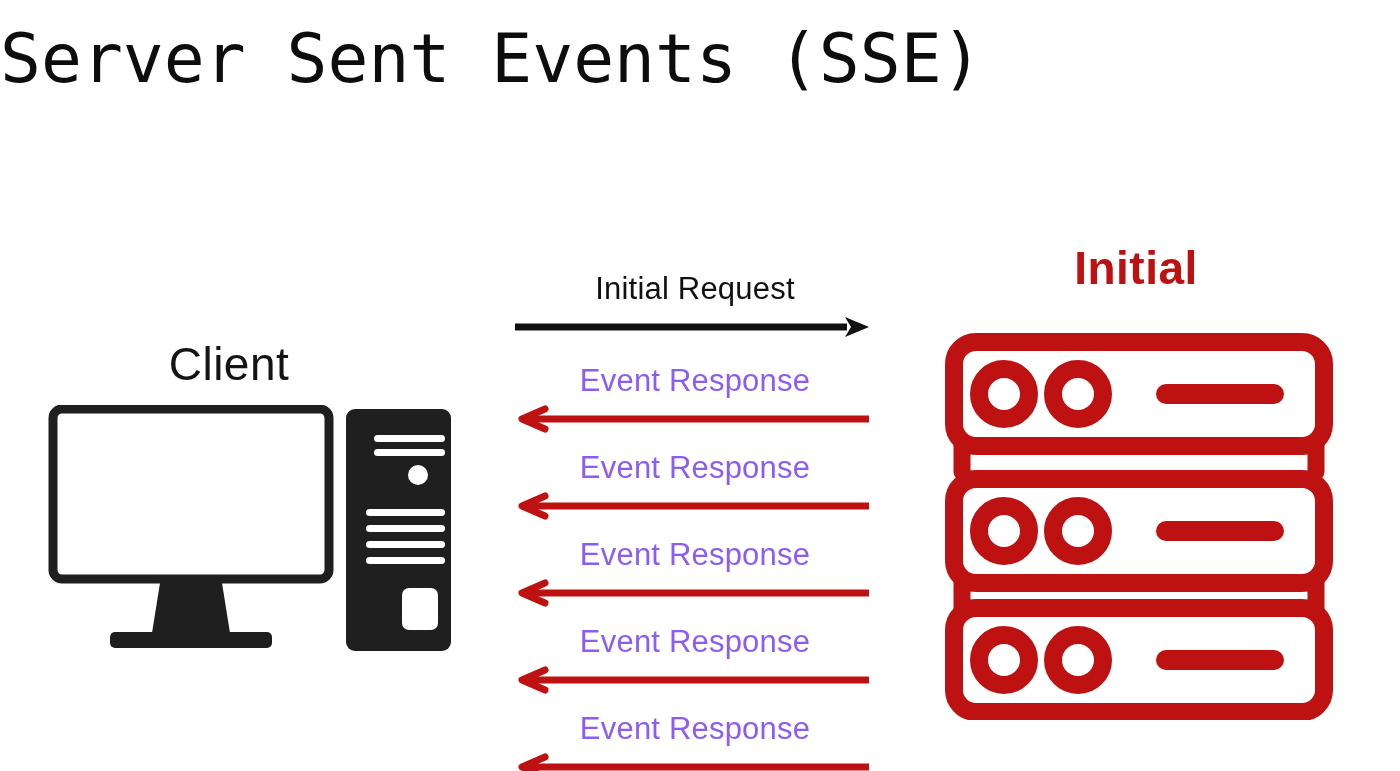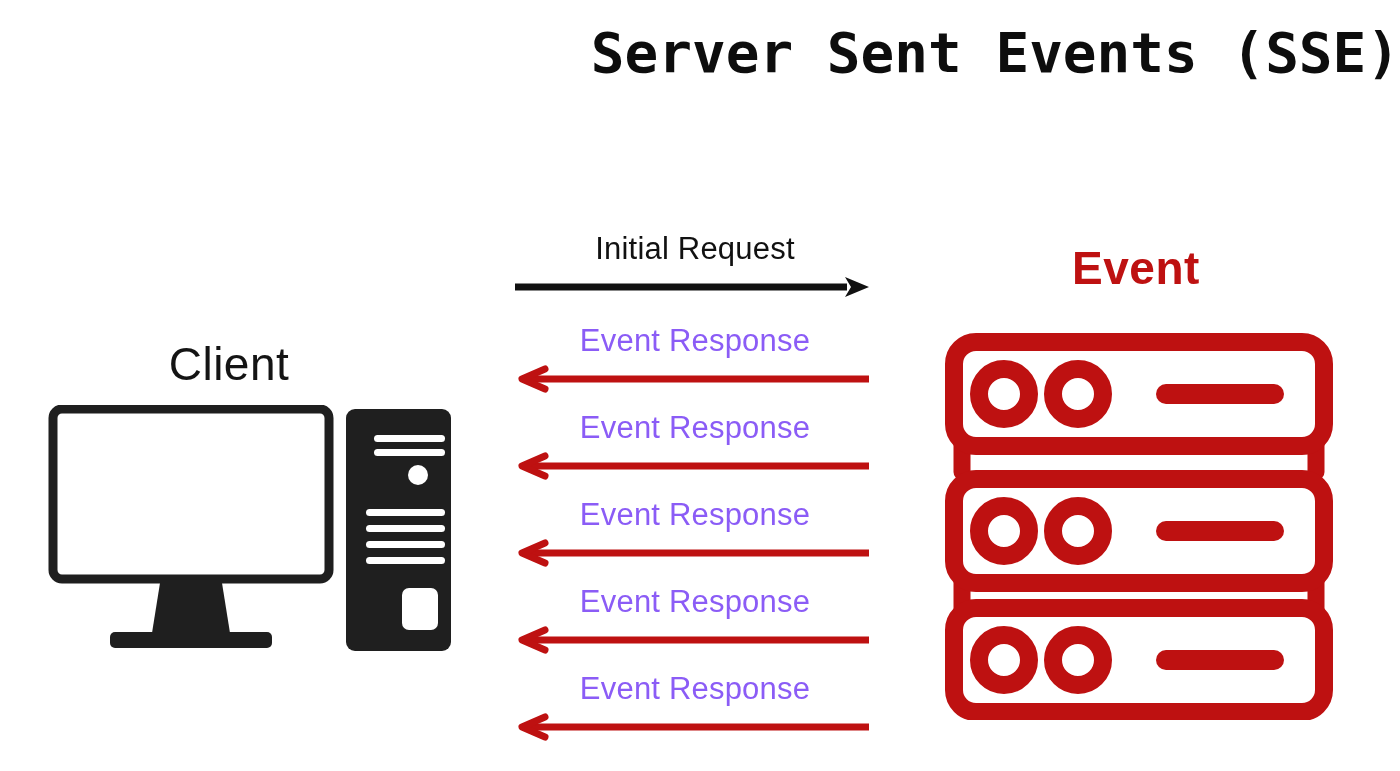--- a/index.html
+++ b/index.html
@@ -18,24 +18,24 @@
     background: #ffffff;
     overflow: hidden;
   }
 
   
   #page-title {
     position: absolute;
     left: 0;
     top: 22px;
     width: 1400px;
-    text-align: right;
+    text-align: left;
     font-family: "DejaVu Sans Mono", "Liberation Mono", monospace;
-    font-size: 56px;
-    font-weight: 700;
+    font-size: 68px;
+    font-weight: 400;
     letter-spacing: 0px;
     color: #0d0d0d;
     white-space: nowrap;
     line-height: 1.1;
   }
 
   
   .node-label {
     position: absolute;
     font-family: "Liberation Sans", sans-serif;
@@ -82,20 +82,21 @@
     left: 505px;
     top: 230px;
     width: 380px;
     height: 530px;
   }
   .flow-row {
     position: absolute;
     left: 0;
     width: 380px;
     height: 78px;
+    margin-top: 40px;
   }
   .flow-caption {
     position: absolute;
     left: 0;
     top: 0;
     width: 380px;
     text-align: center;
     font-family: "Liberation Sans", sans-serif;
     font-size: 31px;
     font-weight: 400;
@@ -139,21 +140,21 @@
       <rect x="326" y="44" width="71" height="7" rx="3.5" fill="#ffffff"></rect>
       <circle cx="370" cy="70" r="10" fill="#ffffff"></circle>
       <rect x="318" y="104" width="79" height="7" rx="3.5" fill="#ffffff"></rect>
       <rect x="318" y="120" width="79" height="7" rx="3.5" fill="#ffffff"></rect>
       <rect x="318" y="136" width="79" height="7" rx="3.5" fill="#ffffff"></rect>
       <rect x="318" y="152" width="79" height="7" rx="3.5" fill="#ffffff"></rect>
       <rect x="354" y="183" width="36" height="42" rx="7" ry="7" fill="#ffffff"></rect>
     </g>
   </svg>
 
-  <div class="node-label" id="server-label">Event</div>
+  <div class="node-label" id="server-label">Initial</div>
 
   <svg id="server-graphic" viewBox="0 0 390 388">
     <g fill="none" stroke="#BE1111" stroke-width="17" stroke-linecap="round" stroke-linejoin="round">
 
       <line x1="18" y1="110" x2="18" y2="140"></line>
       <line x1="372" y1="110" x2="372" y2="140"></line>
       <line x1="18" y1="248" x2="18" y2="278"></line>
       <line x1="372" y1="248" x2="372" y2="278"></line>
     </g>
 

